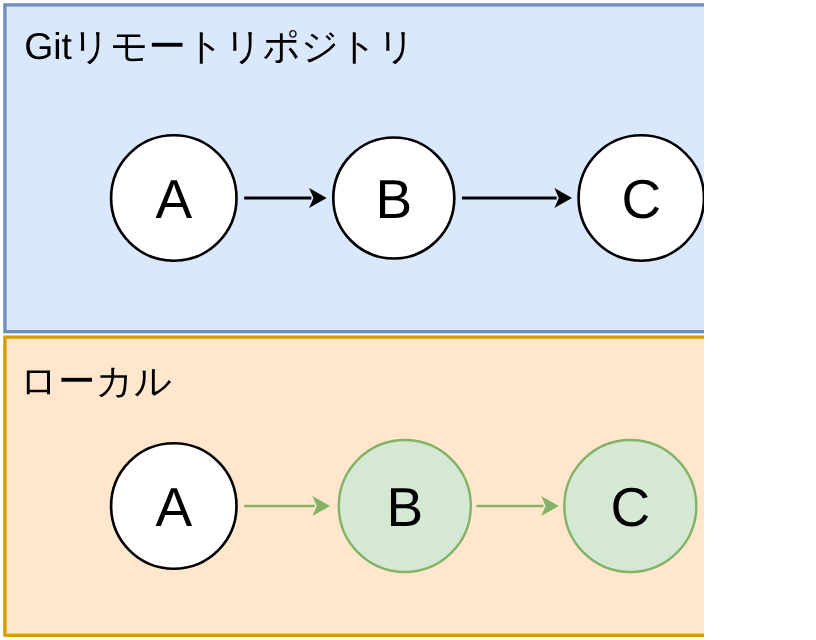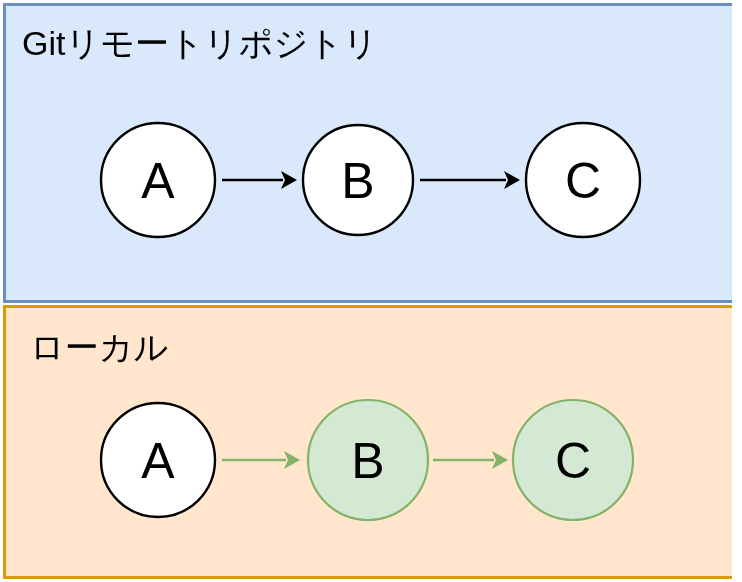--- a/index.html
+++ b/index.html
@@ -6,21 +6,21 @@
   html, body {
     margin: 0;
     padding: 0;
     background: #ffffff;
   }
   body {
     font-family: "Liberation Sans", "DejaVu Sans", sans-serif;
   }
   #stage {
     position: relative;
-    width: 732px;
+    width: 640px;
     height: 582px;
     background: #ffffff;
     overflow: hidden;
     text-decoration: underline;
   }
   .panel {
     position: absolute;
     box-sizing: border-box;
   }
   #panel-remote {
@@ -45,21 +45,21 @@
     font-size: 34px;
     line-height: 1;
     white-space: nowrap;
     letter-spacing: 0px;
   }
   #title-remote {
     left: 22px;
     top: 26px;
   }
   #title-local {
-    left: 30px;
+    left: 18px;
     top: 330px;
   }
   .layer-svg {
     position: absolute;
     left: 0;
     top: 0;
     width: 742px;
     height: 582px;
     pointer-events: none;
   }

